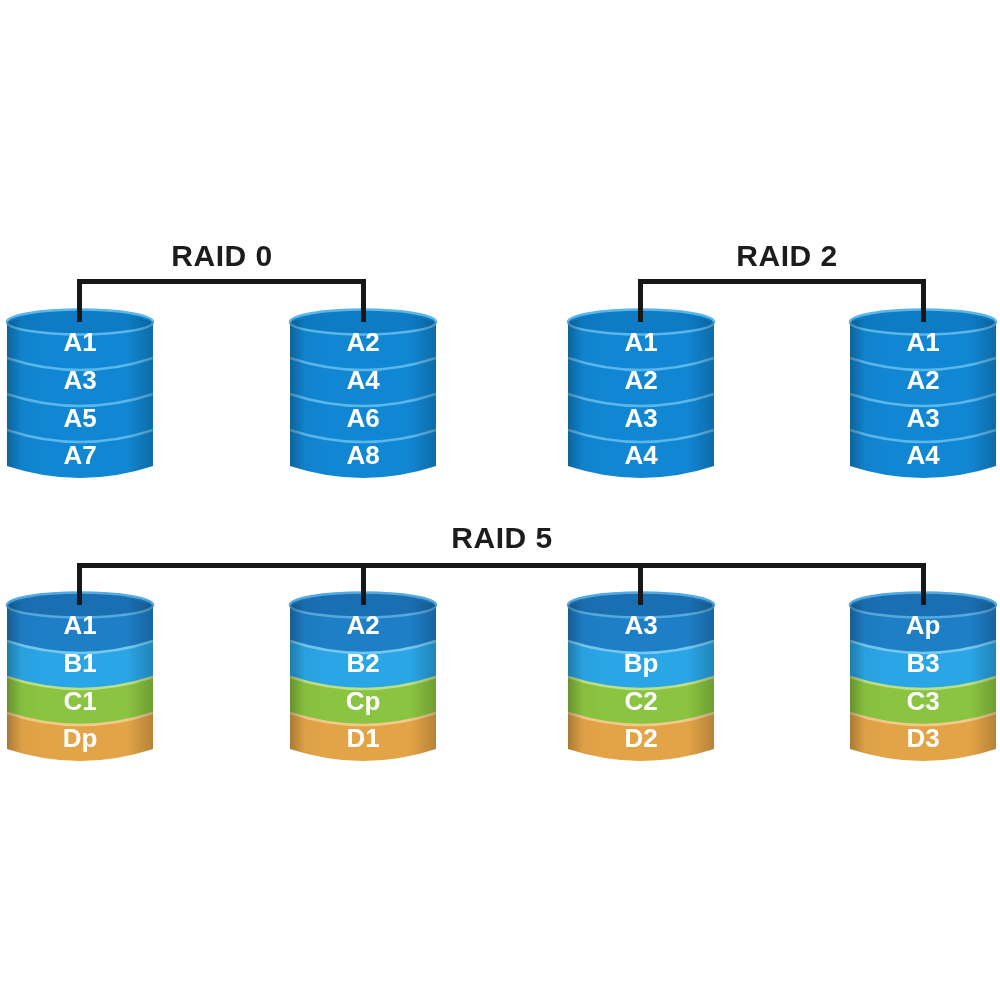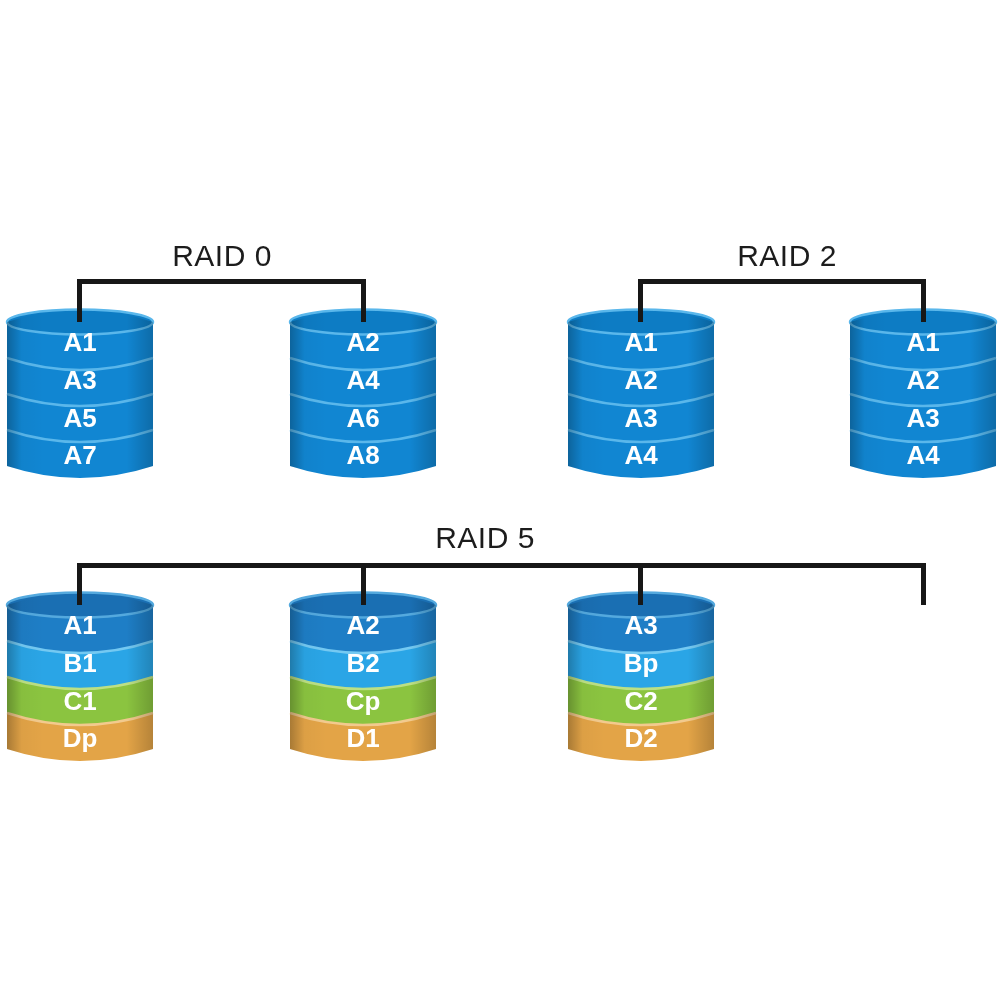--- a/index.html
+++ b/index.html
@@ -10,21 +10,21 @@
   .canvas{
     position:relative;
     width:1000px;height:1000px;
     background:var(--background,#fff);
     overflow:hidden;
   }
   .raid-title{
     position:absolute;
     transform:translateX(-50%);
     font-size:30px;
-    font-weight:400;
+    font-weight:700;
     letter-spacing:0.5px;
     color:var(--title-text,#1c1c1c);
     white-space:nowrap;
   }
   .connector{
     position:absolute;
     background:var(--connector,#171717);
     z-index:5;
   }
   .disk{
@@ -140,21 +140,21 @@
       <path class="sep" d="M2,122 Q75,146 148,122" stroke="#5ab7eb"></path>
       <ellipse class="disk-top" cx="75" cy="14" rx="73" ry="12.5" fill="#0d7cc4" stroke="#5ab7eb"></ellipse>
       <path d="M2,14 Q75,-10 148,14 L148,158 Q75,182 2,158 Z" fill="url(#diskshade)"></path>
       <text class="seg-label" x="75" y="43">A1</text>
       <text class="seg-label" x="75" y="81">A2</text>
       <text class="seg-label" x="75" y="119">A3</text>
       <text class="seg-label" x="75" y="156">A4</text>
     </svg>
   </div>
 
-  <div class="raid-title" style="left:485px;top:521px">RAID 5</div>
+  <div class="raid-title" style="left:502px;top:521px">RAID 5</div>
   <div class="connector" style="left:77px;top:563px;width:849px;height:5px"></div>
   <div class="connector" style="left:77px;top:563px;width:5px;height:42px"></div>
   <div class="connector" style="left:361px;top:563px;width:5px;height:42px"></div>
   <div class="connector" style="left:638px;top:563px;width:5px;height:42px"></div>
   <div class="connector" style="left:921px;top:563px;width:5px;height:42px"></div>
 
   <div class="disk" style="left:5px;top:591px">
     <svg viewBox="0 0 150 171" width="150" height="171">
       <path d="M2,14 Q75,38 148,14 L148,50 Q75,74 2,50 Z" fill="#1e7ec6"></path>
       <path d="M2,50 Q75,74 148,50 L148,86 Q75,110 2,86 Z" fill="#2aa5e6"></path>
@@ -201,14 +201,31 @@
       <path class="sep" d="M2,122 Q75,146 148,122" stroke="#f2ca8e"></path>
       <ellipse class="disk-top" cx="75" cy="14" rx="73" ry="12.5" fill="#1a6fb3" stroke="#54a9de"></ellipse>
       <path d="M2,14 Q75,-10 148,14 L148,158 Q75,182 2,158 Z" fill="url(#diskshade)"></path>
       <text class="seg-label" x="75" y="43">A3</text>
       <text class="seg-label" x="75" y="81">Bp</text>
       <text class="seg-label" x="75" y="119">C2</text>
       <text class="seg-label" x="75" y="156">D2</text>
     </svg>
   </div>
 
+  <div class="disk" style="left:848px;top:591px">
+    <svg viewBox="0 0 150 171" width="150" height="171">
+      <path d="M2,14 Q75,38 148,14 L148,50 Q75,74 2,50 Z" fill="#1e7ec6"></path>
+      <path d="M2,50 Q75,74 148,50 L148,86 Q75,110 2,86 Z" fill="#2aa5e6"></path>
+      <path d="M2,86 Q75,110 148,86 L148,122 Q75,146 2,122 Z" fill="#8bc440"></path>
+      <path d="M2,122 Q75,146 148,122 L148,158 Q75,182 2,158 Z" fill="#e3a447"></path>
+      <path class="sep" d="M2,50 Q75,74 148,50" stroke="#74c9f2"></path>
+      <path class="sep" d="M2,86 Q75,110 148,86" stroke="#bce085"></path>
+      <path class="sep" d="M2,122 Q75,146 148,122" stroke="#f2ca8e"></path>
+      <ellipse class="disk-top" cx="75" cy="14" rx="73" ry="12.5" fill="#1a6fb3" stroke="#54a9de"></ellipse>
+      <path d="M2,14 Q75,-10 148,14 L148,158 Q75,182 2,158 Z" fill="url(#diskshade)"></path>
+      <text class="seg-label" x="75" y="43">Ap</text>
+      <text class="seg-label" x="75" y="81">B3</text>
+      <text class="seg-label" x="75" y="119">C3</text>
+      <text class="seg-label" x="75" y="156">D3</text>
+    </svg>
+  </div>
 
 </div>
 
 </body></html>

